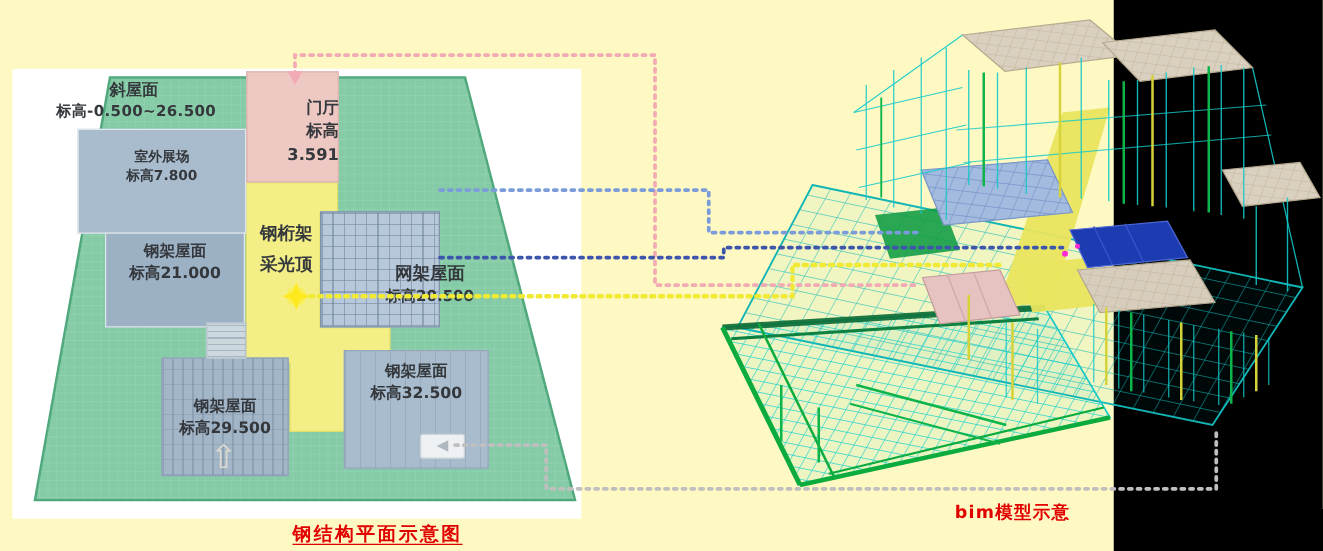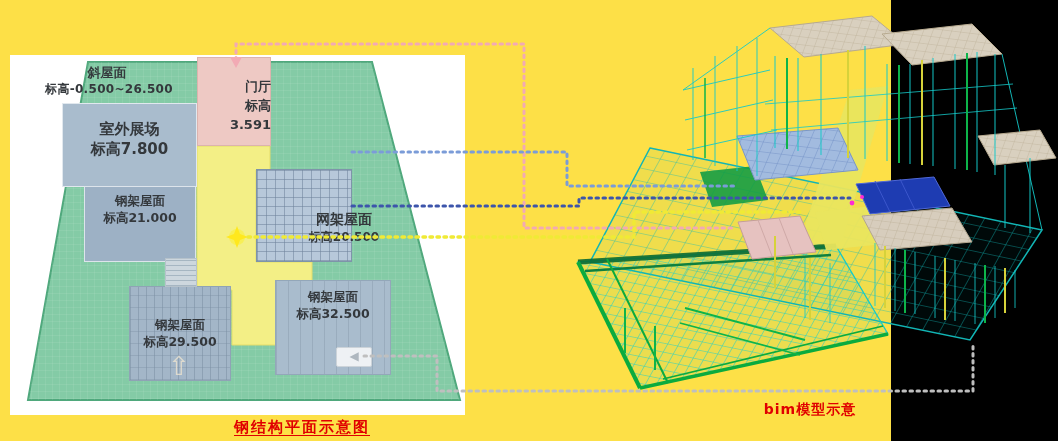--- a/index.html
+++ b/index.html
@@ -1,18 +1,18 @@
 <!DOCTYPE html>
 <html style="--plan_bg_green: #84cba6; --plan_green_border: #4fa87c; --box_blue_gray: #a9bccd; --box_blue_gray_dark: #9db1c5; --grid_box_blue: #b7c8da; --foyer_pink: #eec9c4; --skylight_yellow: #f3ef86; --caption_red: #e00000; --connector_pink: #f2aab4; --connector_blue: #7b9cd8; --connector_navy: #3d55ab; --connector_yellow: #f0ea35; --connector_gray: #bfbfbf;"><head>
 <meta charset="utf-8">
 <style>
   html,body{margin:0;padding:0;background:#000;}
   body{width:1058px;height:441px;position:relative;overflow:hidden;
        font-family:"DejaVu Sans","Liberation Sans",sans-serif;}
-  .stage{position:absolute;inset:0;width:891px;height:441px;background:#fde047;}
+  .stage{position:absolute;inset:0;width:891px;height:441px;background:#fef9c3;}
 
   
   #plan-panel{position:absolute;left:10px;top:55px;width:455px;height:360px;background:#ffffff;z-index:1;}
   .plan-svg{position:absolute;left:0;top:0;z-index:0;}
 
   .pbox{position:absolute;box-sizing:border-box;border:1px solid rgba(255,255,255,0.65);z-index:2;}
   .outdoor{left:52px;top:48px;width:135px;height:84px;background:var(--box_blue_gray);}
   .roof21{left:74px;top:131px;width:112px;height:76px;background:var(--box_blue_gray_dark);}
   .foyer{left:187px;top:2px;width:74px;height:89px;background:var(--foyer_pink);border-color:#dcb3ae;}
   .gridroof{left:246px;top:114px;width:96px;height:93px;background:var(--grid_box_blue);border:1px solid #7e94a9;
@@ -22,21 +22,21 @@
     background-image:repeating-linear-gradient(90deg,rgba(120,140,160,.5) 0 1px,transparent 1px 8px),
                      repeating-linear-gradient(0deg,rgba(120,140,160,.35) 0 1px,transparent 1px 12px);}
   .roof32{left:265px;top:225px;width:116px;height:95px;background:var(--box_blue_gray);border:1px solid #93a7b9;
     background-image:repeating-linear-gradient(90deg,rgba(130,148,166,.4) 0 1px,transparent 1px 12px);}
   .stairs{left:155px;top:203px;width:32px;height:29px;background:#cdd7de;border:1px solid #b6c2cb;
     background-image:repeating-linear-gradient(0deg,rgba(140,160,175,.6) 0 1px,transparent 1px 5px);}
 
   .lbl{position:absolute;color:#34383c;font-weight:bold;text-align:center;line-height:1.35;z-index:3;}
   .sloped-name{left:62px;top:9px;width:70px;font-size:13px;}
   .sloped-elev{left:14px;top:26px;width:170px;font-size:12px;letter-spacing:.3px;}
-  .outdoor-lbl{left:52px;top:64px;width:135px;font-size:15px;}
+  .outdoor-lbl{left:52px;top:64px;width:135px;font-size:11px;}
   .roof21-lbl{left:74px;top:138px;width:112px;font-size:12.5px;}
   .foyer-lbl{left:187px;top:23px;width:74px;font-size:13px;line-height:1.45;text-align:right;}
   .sky-lbl{left:189px;top:120px;width:60px;font-size:14px;line-height:1.8;}
   .grid-lbl{left:246px;top:155px;width:96px;font-size:14px;padding-left:40px;}
   .grid-lbl .sub{font-size:12px;}
   .roof29-lbl{left:119px;top:262px;width:102px;font-size:12.5px;}
   .roof32-lbl{left:265px;top:234px;width:116px;font-size:12.5px;}
 
   .nav-icon{position:absolute;left:326px;top:292px;width:34px;height:18px;background:#eef1f4;
     border:1px solid #ccd3d9;border-radius:2px;color:#aeb7bf;font-size:12px;text-align:center;
@@ -95,20 +95,24 @@
       <div>钢架屋面</div>
       <div>标高21.000</div>
     </div>
 
     <div class="lbl foyer-lbl">
       <div>门厅</div>
       <div>标高</div>
       <div>3.591</div>
     </div>
 
+    <div class="lbl sky-lbl">
+      <div>钢桁架</div>
+      <div>采光顶</div>
+    </div>
 
     <div class="lbl grid-lbl">
       <div>网架屋面</div>
       <div class="sub">标高20.500</div>
     </div>
 
     <div class="lbl roof29-lbl">
       <div>钢架屋面</div>
       <div>标高29.500</div>
     </div>

